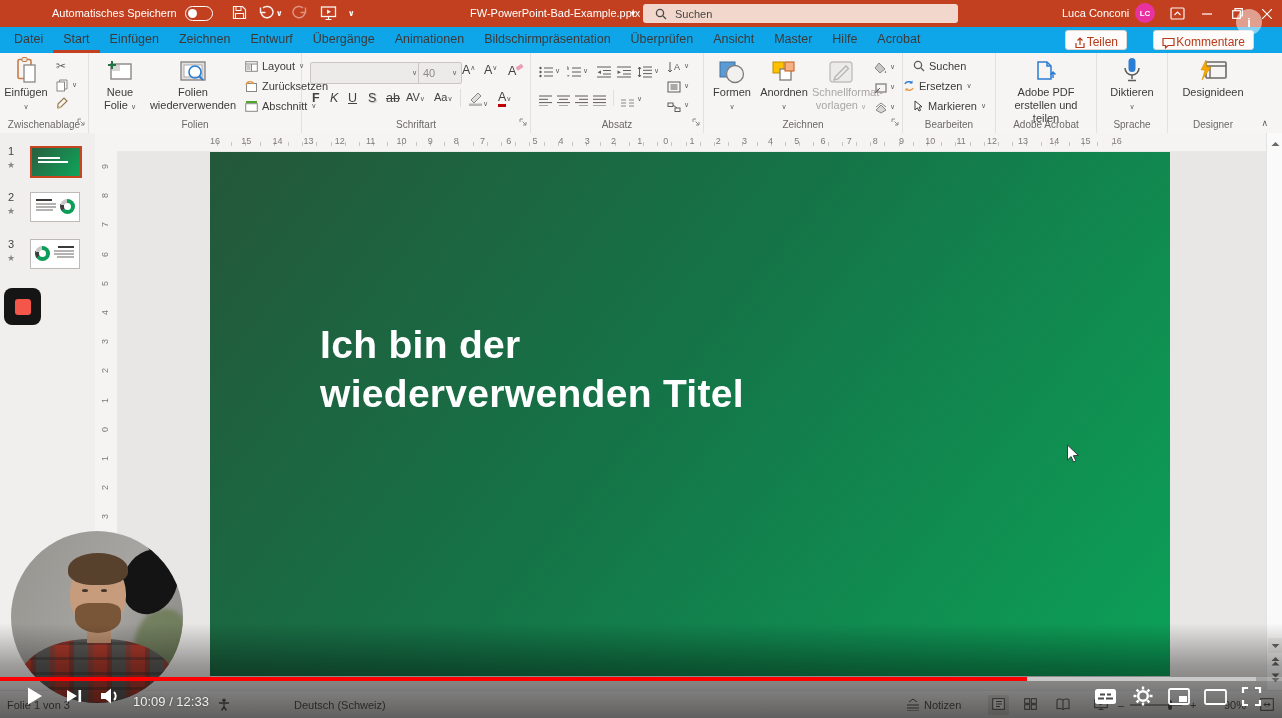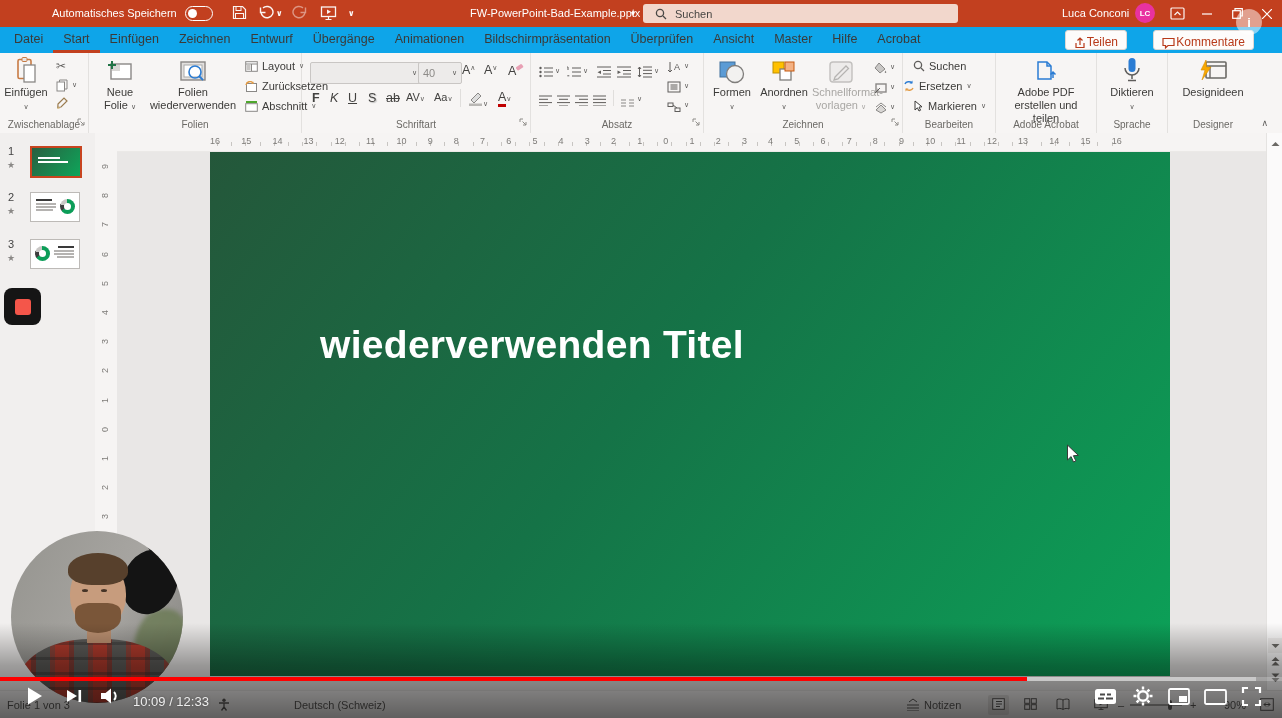--- a/index.html
+++ b/index.html
@@ -597,20 +597,21 @@
     <span>11</span>
     <span>12</span>
     <span>13</span>
     <span>14</span>
     <span>15</span>
     <span>16</span>
   </div>
 
 <div class="slide">
   <div class="slidetitle">
+    <div>Ich bin der</div>
     <div>wiederverwenden Titel</div>
   </div>
 </div>
 
 <div class="scrollbar">
   <span class="sbtn" style="top:3px">
       <svg width="9" height="6">
         <path d="M0.5 5L4.5 1l4 4z" fill="#6b6965"></path>
       </svg>
     </span>

